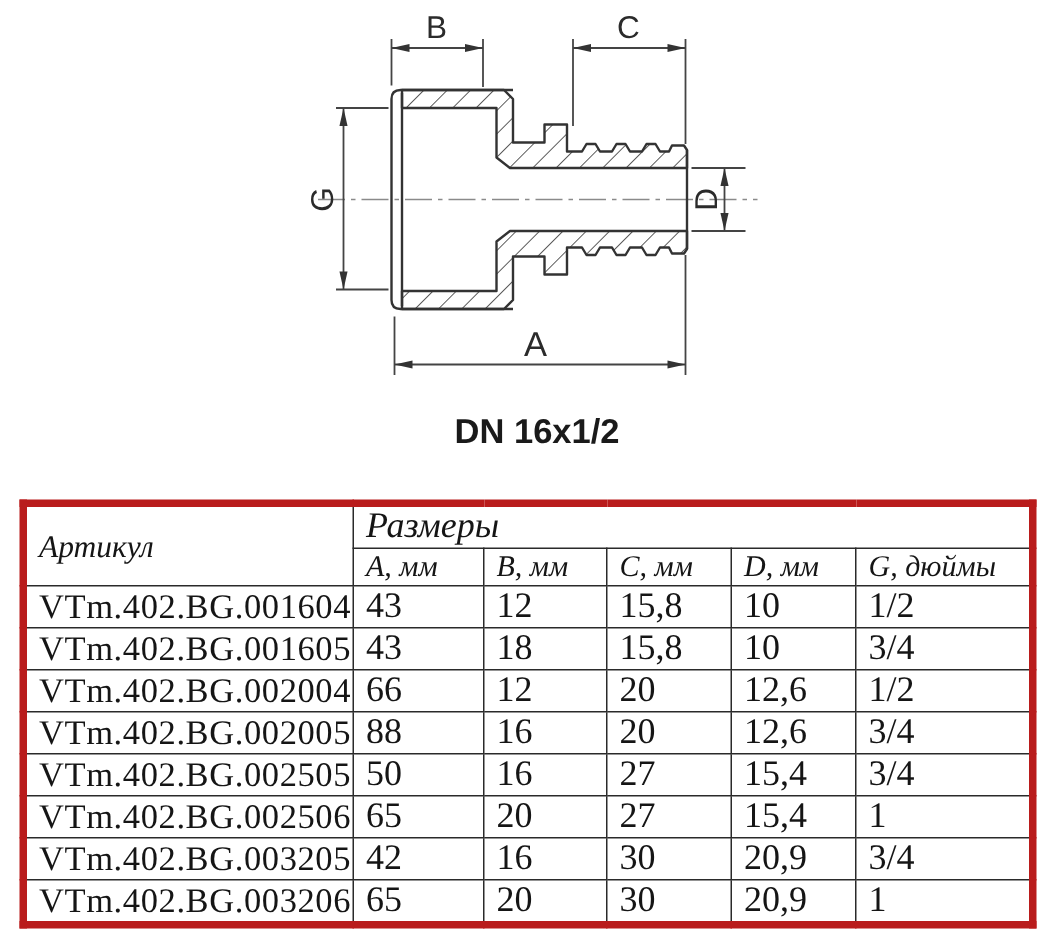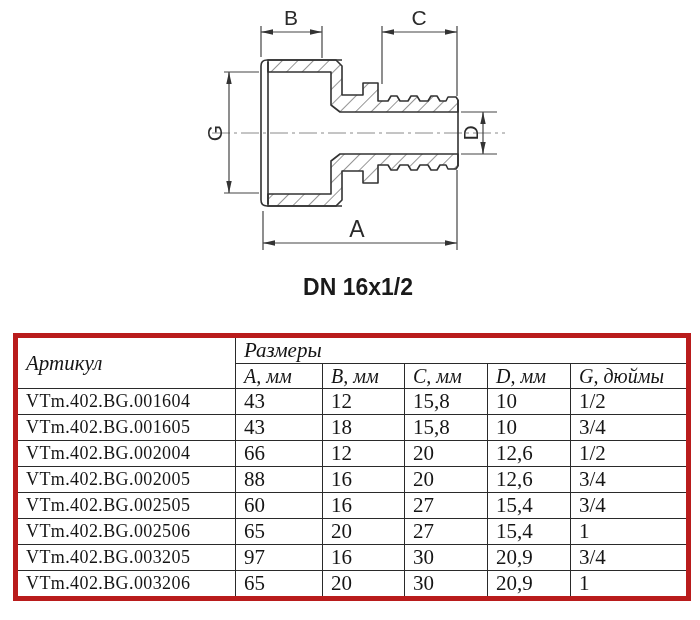--- a/index.html
+++ b/index.html
@@ -20,24 +20,24 @@
     font-weight:normal;text-align:left;vertical-align:middle;
     padding:0 4px 0 8px;white-space:nowrap;overflow:hidden;
   }
   tr.hrow1{height:26px;}
   tr.hrow2{height:25px;}
   tr.drow{height:26px;}
   th.article-head{
     font-style:italic;font-size:21px;vertical-align:top;
     padding-top:3px;padding-left:12px;
   }
-  th.sizes-head{font-style:italic;font-size:21px;text-align:center;}
+  th.sizes-head{font-style:italic;font-size:24px;text-align:center;}
   th.col-head{font-style:italic;font-size:20px;border-bottom:2px solid #1f1f1f;}
-  td.article-cell{font-size:18px;padding-left:12px;letter-spacing:0.4px;}
-  td.value-cell{font-size:21px;}
+  td.article-cell{font-size:23px;padding-left:12px;letter-spacing:0.4px;}
+  td.value-cell{font-size:24px;}
 </style>
 </head>
 <body>
 
 <div class="stage">
 
   <div class="drawing-wrap">
     <svg width="700" height="320" viewBox="0 0 700 320">
       <defs>
         <pattern id="hatch" width="11" height="11" patternUnits="userSpaceOnUse" patternTransform="rotate(45)">
@@ -153,37 +153,37 @@
     <tr class="drow">
       <td class="article-cell">VTm.402.BG.002005</td>
       <td class="value-cell">88</td>
       <td class="value-cell">16</td>
       <td class="value-cell">20</td>
       <td class="value-cell">12,6</td>
       <td class="value-cell">3/4</td>
     </tr>
     <tr class="drow">
       <td class="article-cell">VTm.402.BG.002505</td>
-      <td class="value-cell">60</td>
+      <td class="value-cell">50</td>
       <td class="value-cell">16</td>
       <td class="value-cell">27</td>
       <td class="value-cell">15,4</td>
       <td class="value-cell">3/4</td>
     </tr>
     <tr class="drow">
       <td class="article-cell">VTm.402.BG.002506</td>
       <td class="value-cell">65</td>
       <td class="value-cell">20</td>
       <td class="value-cell">27</td>
       <td class="value-cell">15,4</td>
       <td class="value-cell">1</td>
     </tr>
     <tr class="drow">
       <td class="article-cell">VTm.402.BG.003205</td>
-      <td class="value-cell">97</td>
+      <td class="value-cell">42</td>
       <td class="value-cell">16</td>
       <td class="value-cell">30</td>
       <td class="value-cell">20,9</td>
       <td class="value-cell">3/4</td>
     </tr>
     <tr class="drow">
       <td class="article-cell">VTm.402.BG.003206</td>
       <td class="value-cell">65</td>
       <td class="value-cell">20</td>
       <td class="value-cell">30</td>

